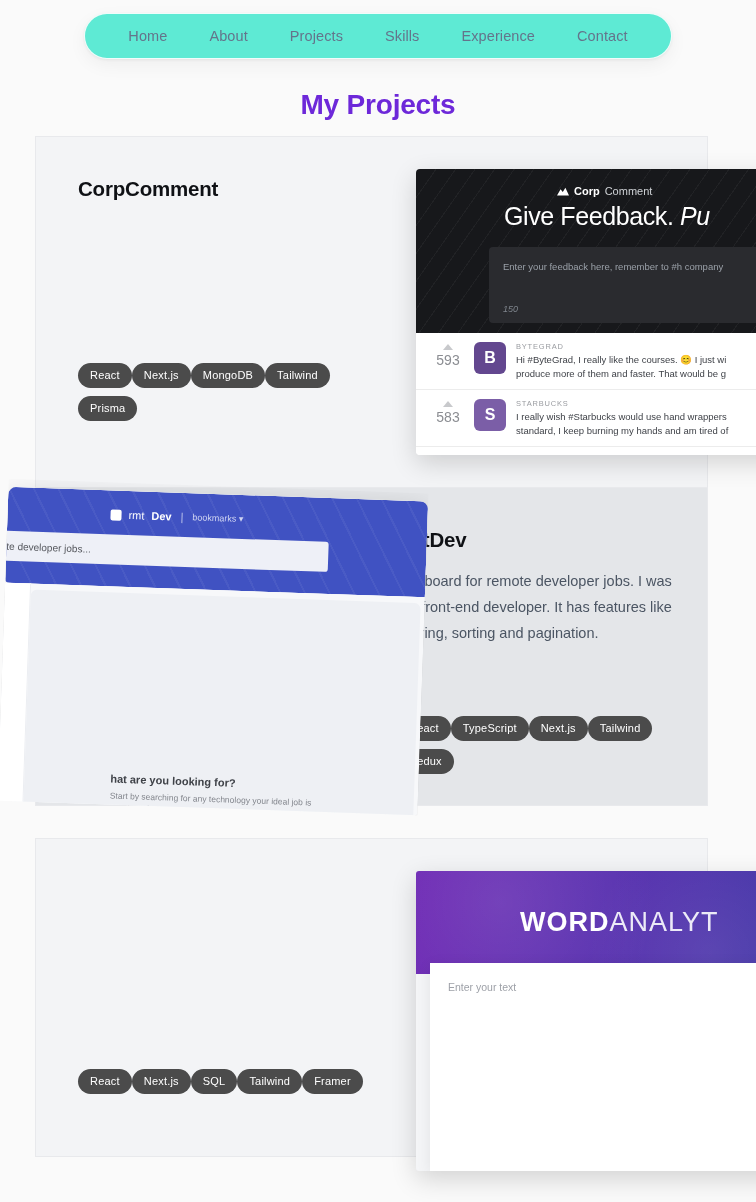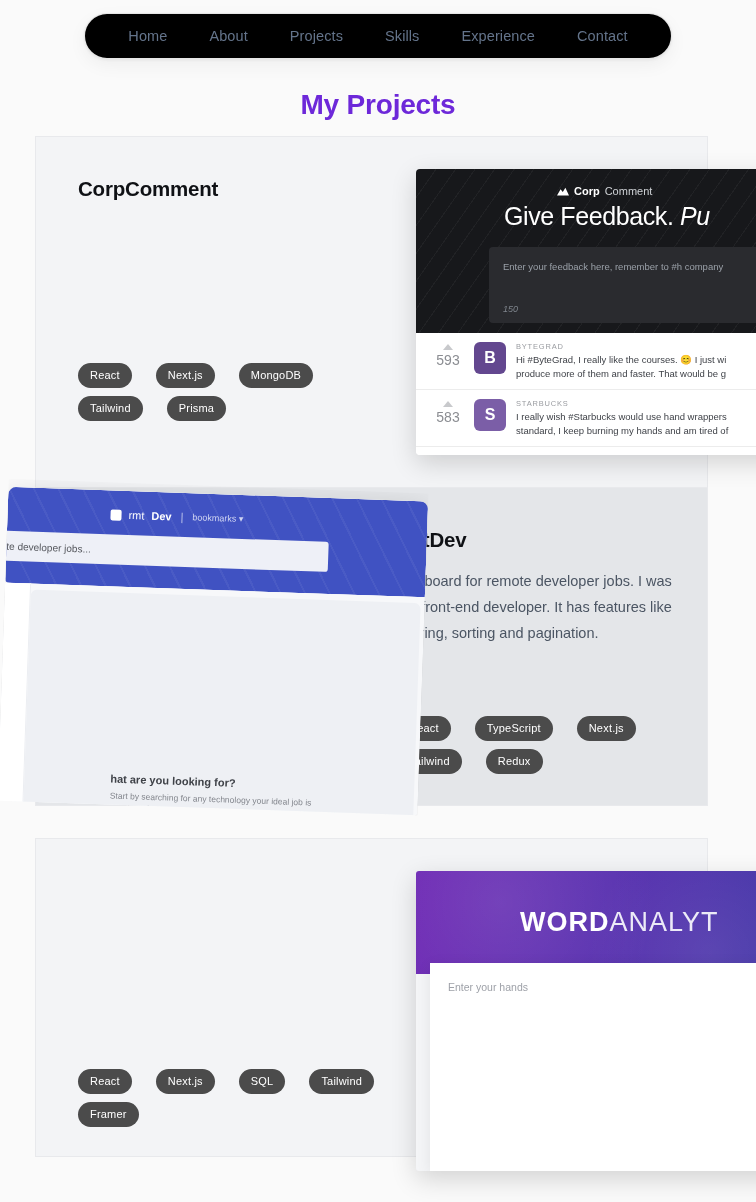--- a/index.html
+++ b/index.html
@@ -11,21 +11,21 @@
     overflow: hidden;
   }
   .page { position: relative; width: 756px; height: 1202px; background: #fafafa; }
 
   
   .nav-wrap {
     position: absolute; top: 13px; left: 0; width: 756px;
     display: flex; justify-content: center;
   }
   .nav {
-    background: #000000;
+    background: #5eead4;
     border-radius: 999px;
     height: 46px;
     padding: 0 22px;
     display: flex; align-items: center; gap: 0px;
     box-shadow: 0 1px 3px rgba(0,0,0,0.06), 0 6px 18px rgba(0,0,0,0.05);
     border: 1px solid rgba(255,255,255,0.9);
   }
   .nav-item {
     font-size: 14.5px;
     color: #64748b;
@@ -76,21 +76,21 @@
     letter-spacing: -0.2px;
   }
   .card-desc {
     font-size: 14.5px;
     line-height: 26px;
     color: #4b5563;
     margin: 0;
   }
   .tag-list {
     position: absolute;
-    display: flex; flex-wrap: wrap; gap: 8px 24px;
+    display: flex; flex-wrap: wrap; gap: 8px 0;
     width: 300px;
   }
   .tag {
     background: #4b4b4b;
     color: #ffffff;
     font-size: 11px;
     padding: 6px 12px 7px 12px;
     border-radius: 999px;
     white-space: nowrap;
     letter-spacing: 0.2px;
@@ -422,20 +422,20 @@
         <span class="tag">Framer</span>
       </div>
 
       <div class="shot shot3">
         <div class="wa-hero">
           <div class="wa-title">
             <b>WORD</b><span>ANALYT</span>
           </div>
         </div>
         <div class="wa-card">
-          <div class="wa-placeholder">Enter your hands</div>
+          <div class="wa-placeholder">Enter your text</div>
         </div>
       </div>
 
     </div>
   </section>
 
 </div>
 
 </body></html>

